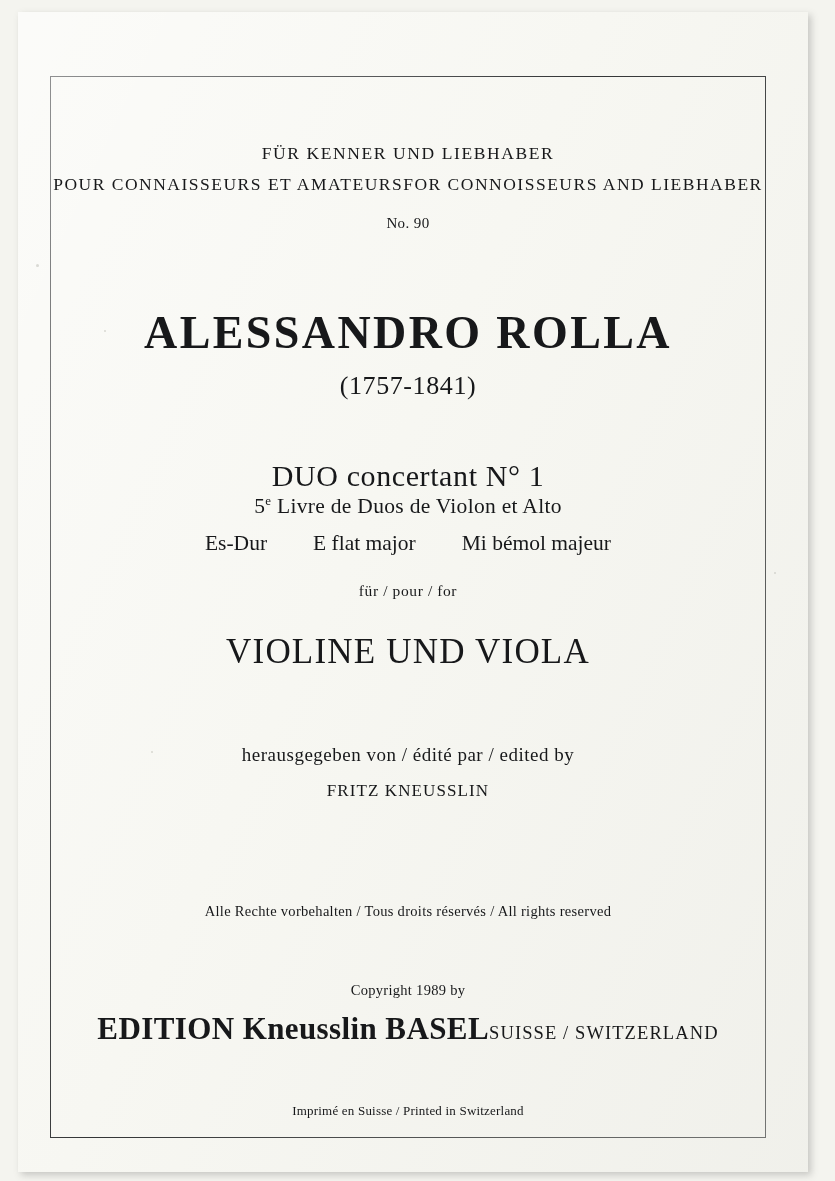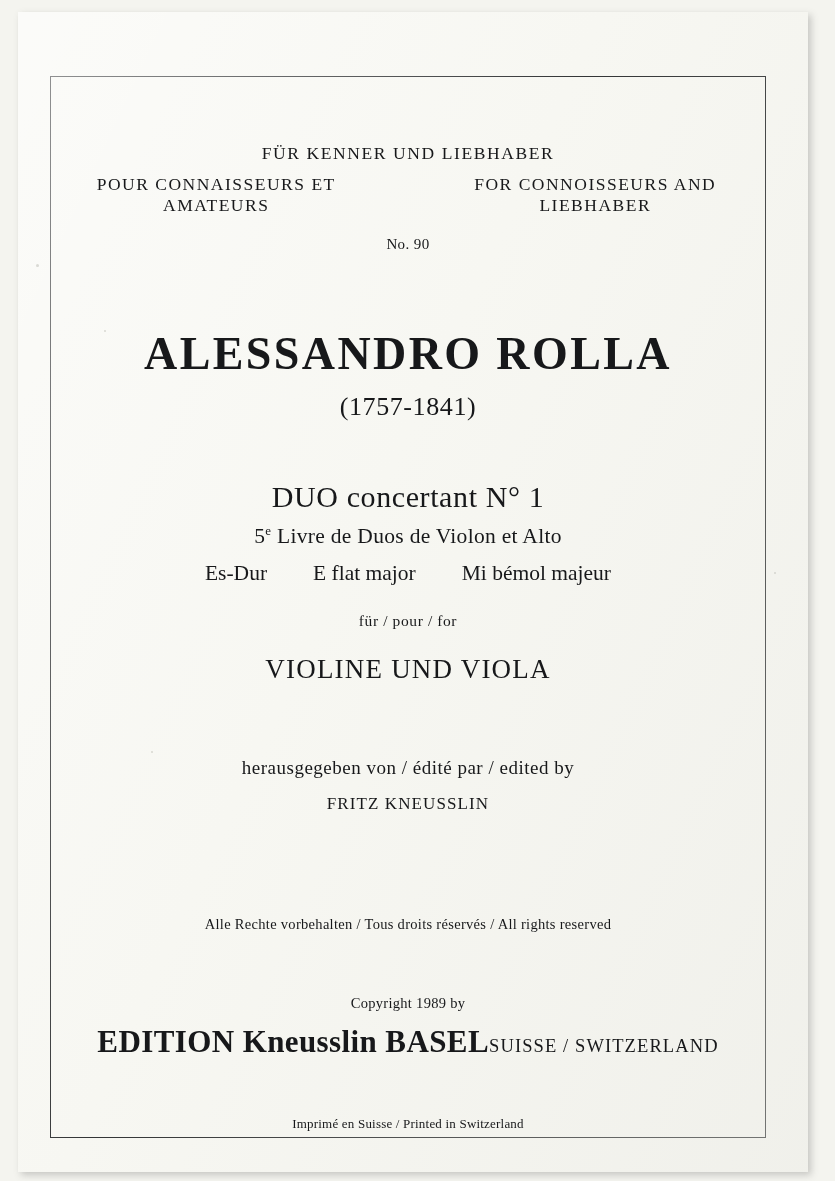--- a/index.html
+++ b/index.html
@@ -67,21 +67,20 @@
   .series-line1 {
     font-size: 17.5px;
     letter-spacing: 1.6px;
     margin-bottom: 10px;
   }
   .series-line2 {
     font-size: 17.5px;
     letter-spacing: 1.5px;
     display: flex;
     justify-content: center;
-    gap: 44px;
   }
   .series-no {
     font-size: 15px;
     margin-top: 20px;
     letter-spacing: 0.4px;
   }
 
   
   .composer {
     margin-top: 74px;
@@ -95,43 +94,42 @@
     letter-spacing: 0.6px;
   }
 
   
   .work-title {
     margin-top: 58px;
     font-size: 30px;
     letter-spacing: 0.6px;
   }
   .work-sub {
-    margin-top: 9px;
     font-size: 21.5px;
     letter-spacing: 0.3px;
   }
   .work-sub sup {
     font-size: 13px;
     vertical-align: super;
   }
   .work-key {
     margin-top: 12px;
     font-size: 21.5px;
     display: flex;
     justify-content: center;
     gap: 46px;
   }
   .for-line {
     margin-top: 26px;
     font-size: 15.5px;
     letter-spacing: 0.6px;
   }
   .instruments {
-    margin-top: 24px;
-    font-size: 27px;
+    margin-top: 32px;
+    font-size: 35px;
     letter-spacing: 1.2px;
   }
 
   
   .editor-label {
     margin-top: 72px;
     font-size: 19px;
     letter-spacing: 0.5px;
   }
   .editor-name {

